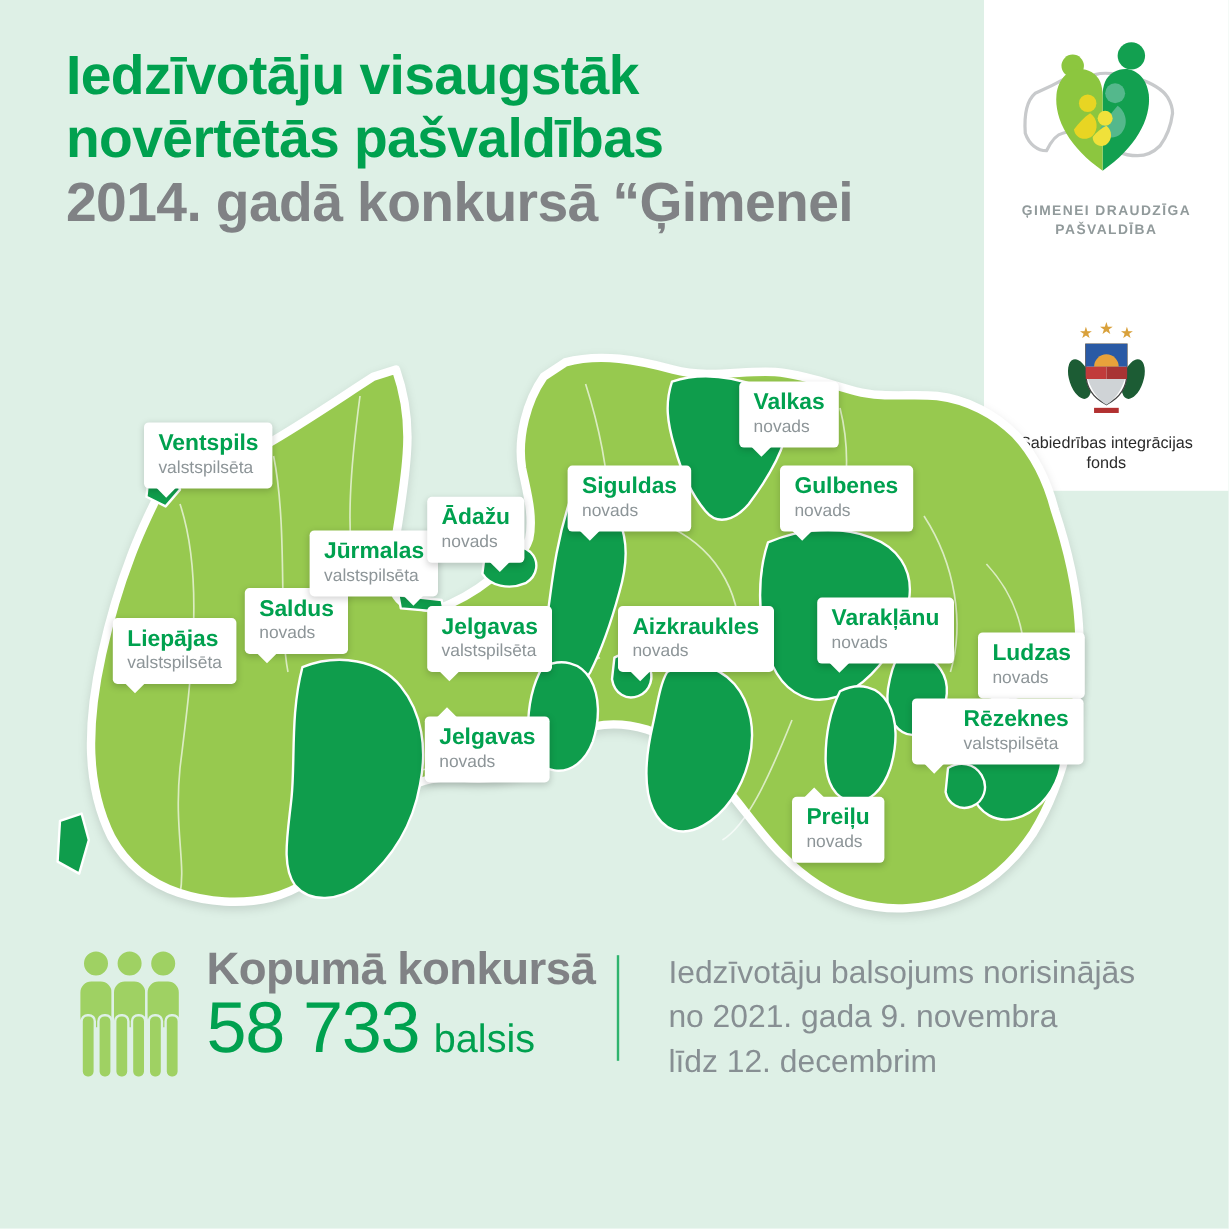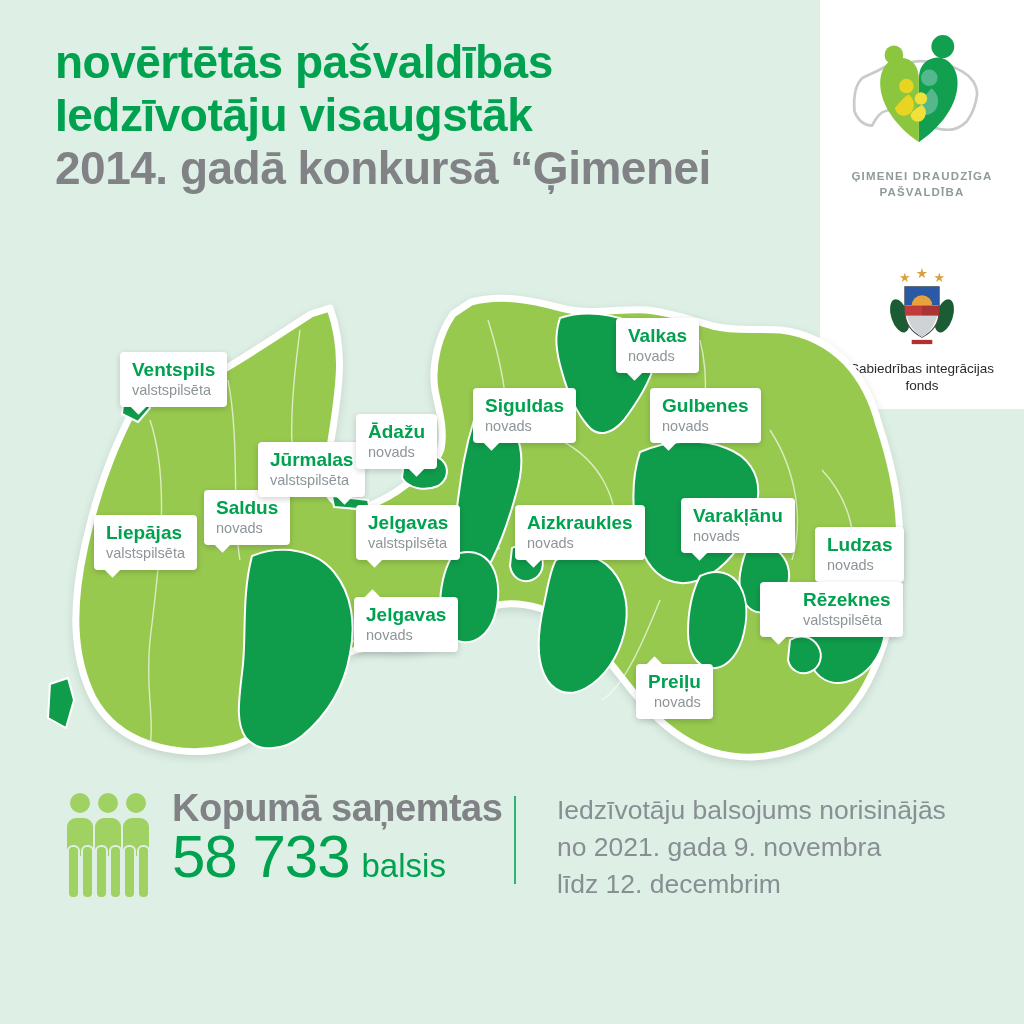--- a/index.html
+++ b/index.html
@@ -49,22 +49,22 @@
     display:flex;align-items:center;justify-content:center;z-index:6;}
   .footer .url{color:#fff;font-weight:bold;font-size:26px;letter-spacing:0.3px;}
   .people-svg{position:absolute;left:62px;top:790px;}
 </style>
 </head>
 <body>
 
 <div id="canvas">
 
   <div class="title">
+    <div class="green">Iedzīvotāju visaugstāk</div>
     <div class="green">novērtētās pašvaldības</div>
-    <div class="green">Iedzīvotāju visaugstāk</div>
     <div class="gray">2014. gadā konkursā “Ģimenei</div>
   </div>
 
   <svg class="map-svg" width="1024" height="1024" viewBox="0 0 1024 1024">
     <path class="latvia-base" d="M330,308
       C337,328 341,352 339,378 C337,408 331,440 327,466 C324,484 327,497 337,503 L364,508
       C382,501 397,492 407,484 C426,472 437,462 441,449 C445,430 439,410 435,390
       C431,364 439,334 453,314 L471,302 C501,294 531,300 561,308 C591,316 621,308 646,310
       C669,312 691,320 713,326 C736,332 759,328 781,330 C806,333 829,345 846,362
       C863,380 873,402 879,425 C889,455 897,488 899,520 C901,550 899,580 893,608
@@ -184,21 +184,21 @@
       <div class="map-label" style="left: 815px; top: 527px;">
       <div class="ptr bl"></div>
       <div class="nm">Ludzas</div>
       <div class="sub">novads</div>
     </div>
       <div class="map-label" style="left: 760px; top: 582px; padding-left: 43px;">
       <div class="ptr bl"></div>
       <div class="nm">Rēzeknes</div>
       <div class="sub">valstspilsēta</div>
     </div>
-      <div class="map-label" style="left: 636px; top: 664px; text-align: right;">
+      <div class="map-label" style="left: 660px; top: 664px;">
       <div class="ptr tl"></div>
       <div class="nm">Preiļu</div>
       <div class="sub">novads</div>
     </div>
     </div>
 
   <div class="panel">
     <svg width="160" height="130" viewBox="0 0 150 125" style="margin-top:32px">
       <path d="M46,30 C48,37 49,48 49,56 L51,58 C55,54 60,52 62,50 C61,44 62,36 66,29
         C76,26 90,30 100,32 C112,36 120,41 124,47 C127,52 128,56 128,60 C127,68 124,78 118,86
@@ -248,21 +248,21 @@
       <circle cx="46" cy="13" r="11"></circle>
       <rect x="32" y="27" width="28" height="40" rx="10"></rect>
       <rect x="34" y="56" width="11" height="52" rx="5"></rect>
       <rect x="48" y="56" width="11" height="52" rx="5"></rect>
       <circle cx="74" cy="13" r="11"></circle>
       <rect x="60" y="27" width="28" height="40" rx="10"></rect>
       <rect x="62" y="56" width="11" height="52" rx="5"></rect>
       <rect x="76" y="56" width="11" height="52" rx="5"></rect>
     </g>
   </svg>
-  <div class="stats-head">Kopumā saņemtas</div>
+  <div class="stats-head">Kopumā konkursā</div>
   <div class="stats-num">
     <span class="num">58 733</span><span class="unit">balsis</span>
   </div>
   <div class="divider"></div>
   <div class="note">
     <div>Iedzīvotāju balsojums norisinājās</div>
     <div>no 2021. gada 9. novembra</div>
     <div>līdz 12. decembrim</div>
   </div>
 

